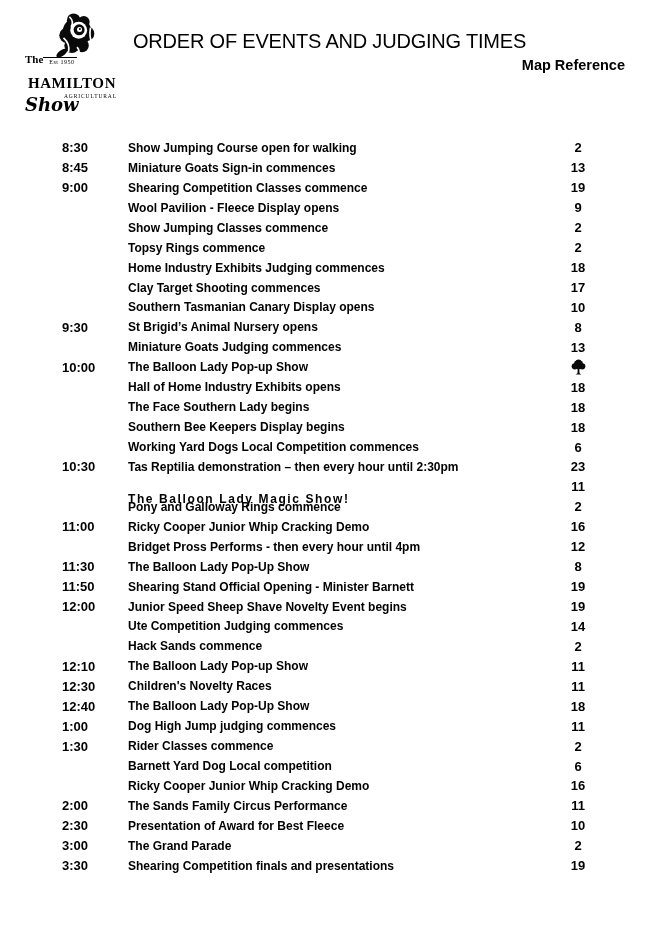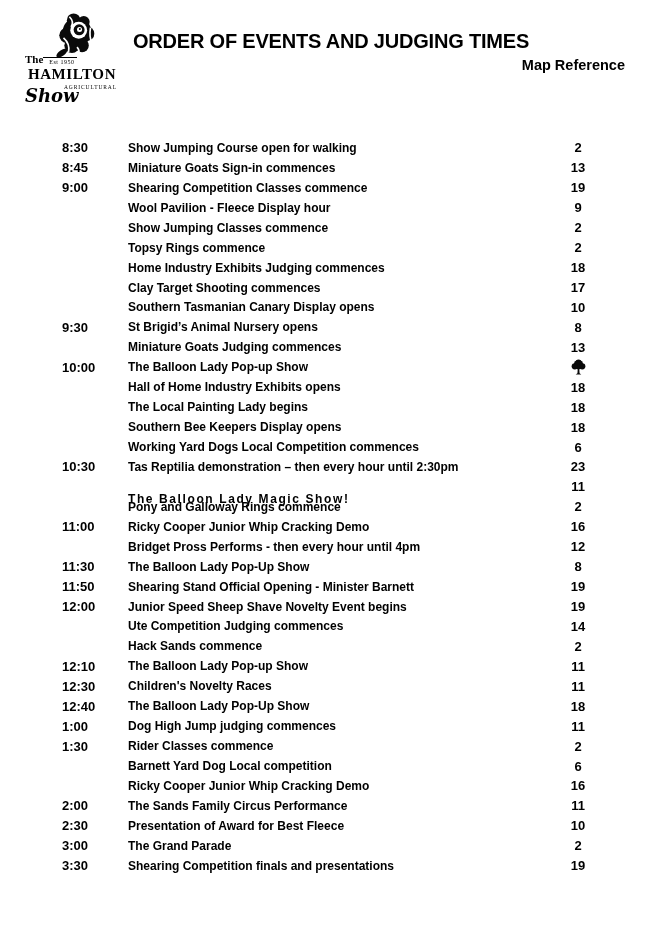--- a/index.html
+++ b/index.html
@@ -11,28 +11,28 @@
   .page{position:relative;width:663px;height:938px;background:#fff;overflow:hidden;}
 
   
   .logo{position:absolute;left:25px;top:10px;width:94px;}
   .rose{display:block;margin:0 auto 0 26px;width:52px;height:54px;}
   .logo-line1{display:flex;justify-content:flex-start;align-items:flex-end;margin-top:-11px;}
   .logo-the{font-family:"Liberation Serif",serif;font-weight:700;font-size:11px;}
   .logo-est{font-family:"Liberation Serif",serif;font-size:6px;letter-spacing:.5px;
             border-top:1px solid #000;padding:1px 2px 0 6px;}
   .logo-hamilton{font-family:"Liberation Serif",serif;font-weight:700;font-size:15px;
-            letter-spacing:.6px;text-align:center;margin-top:1px;white-space:nowrap;}
+            letter-spacing:.6px;text-align:center;margin-top:10px;white-space:nowrap;}
   .logo-agricultural{font-family:"Liberation Serif",serif;font-size:5.5px;letter-spacing:.9px;
             text-align:right;padding-right:2px;margin-top:1px;}
   .logo-show{font-family:"DejaVu Serif",serif;font-style:italic;font-weight:700;
             font-size:18px;text-align:left;margin-top:-5px;}
 
   
-  .title{position:absolute;left:133px;top:17px;font-size:20px;font-weight:700;
+  .title{position:absolute;left:133px;top:17px;font-size:20px;font-weight:400;
          letter-spacing:-.2px;white-space:nowrap;}
   .map-ref-heading{position:absolute;right:38px;top:57px;font-size:14.5px;font-weight:700;}
 
   
   .schedule{position:absolute;left:62px;top:138px;width:538px;}
   .row{display:flex;align-items:center;height:19.95px;}
   .time{width:66px;flex:0 0 66px;font-size:13px;font-weight:700;}
   .event{flex:1 1 auto;font-size:12px;font-weight:700;white-space:nowrap;}
   .event.spaced{letter-spacing:1.6px;margin-top:24px;}
   .ref{flex:0 0 44px;width:44px;text-align:center;font-size:13px;font-weight:700;}
@@ -90,21 +90,21 @@
         <span class="event">Miniature Goats Sign-in commences</span>
         <span class="ref">13</span>
       </div>
       <div class="row">
         <span class="time">9:00</span>
         <span class="event">Shearing Competition Classes commence</span>
         <span class="ref">19</span>
       </div>
       <div class="row">
         <span class="time"></span>
-        <span class="event">Wool Pavilion - Fleece Display hour</span>
+        <span class="event">Wool Pavilion - Fleece Display opens</span>
         <span class="ref">9</span>
       </div>
       <div class="row">
         <span class="time"></span>
         <span class="event">Show Jumping Classes commence</span>
         <span class="ref">2</span>
       </div>
       <div class="row">
         <span class="time"></span>
         <span class="event">Topsy Rings commence</span>
@@ -150,26 +150,26 @@
           </svg>
         </span>
       </div>
       <div class="row">
         <span class="time"></span>
         <span class="event">Hall of Home Industry Exhibits opens</span>
         <span class="ref">18</span>
       </div>
       <div class="row">
         <span class="time"></span>
-        <span class="event">The Local Painting Lady begins</span>
-        <span class="ref">18</span>
-      </div>
-      <div class="row">
-        <span class="time"></span>
-        <span class="event">Southern Bee Keepers Display opens</span>
+        <span class="event">The Face Southern Lady begins</span>
+        <span class="ref">18</span>
+      </div>
+      <div class="row">
+        <span class="time"></span>
+        <span class="event">Southern Bee Keepers Display begins</span>
         <span class="ref">18</span>
       </div>
       <div class="row">
         <span class="time"></span>
         <span class="event">Working Yard Dogs Local Competition commences</span>
         <span class="ref">6</span>
       </div>
       <div class="row">
         <span class="time">10:30</span>
         <span class="event">Tas Reptilia demonstration – then every hour until 2:30pm</span>

